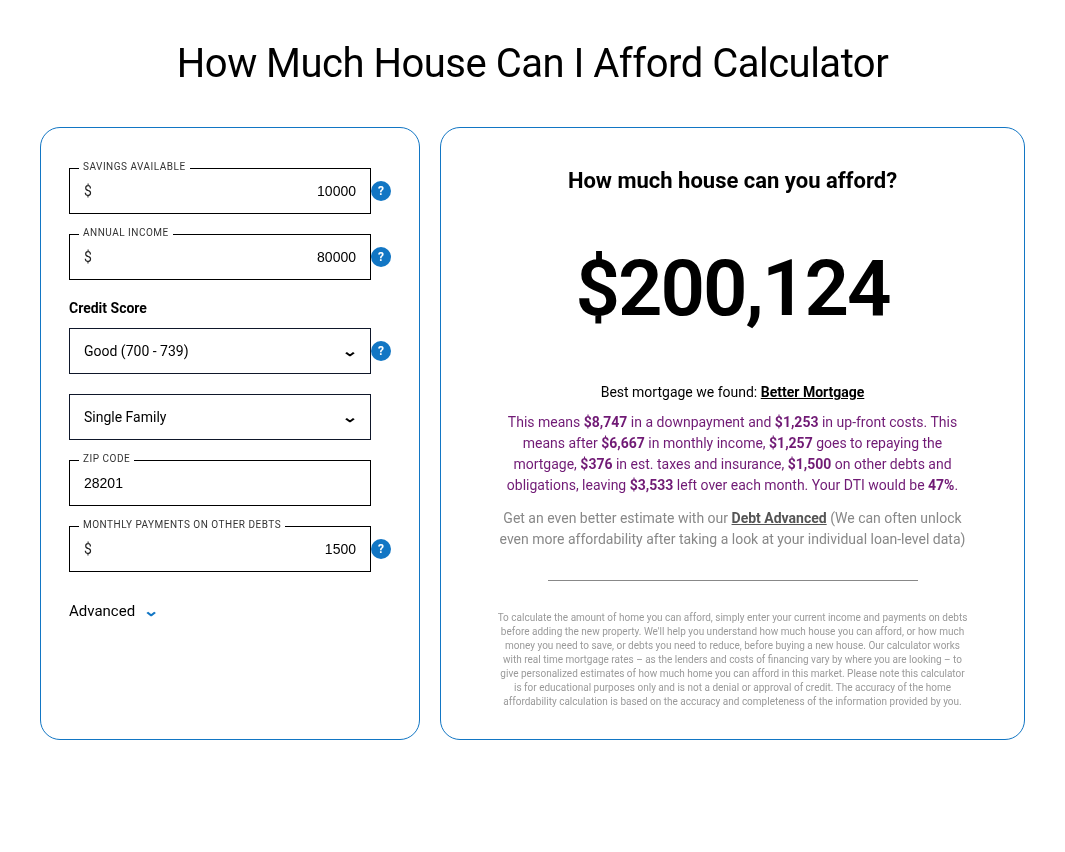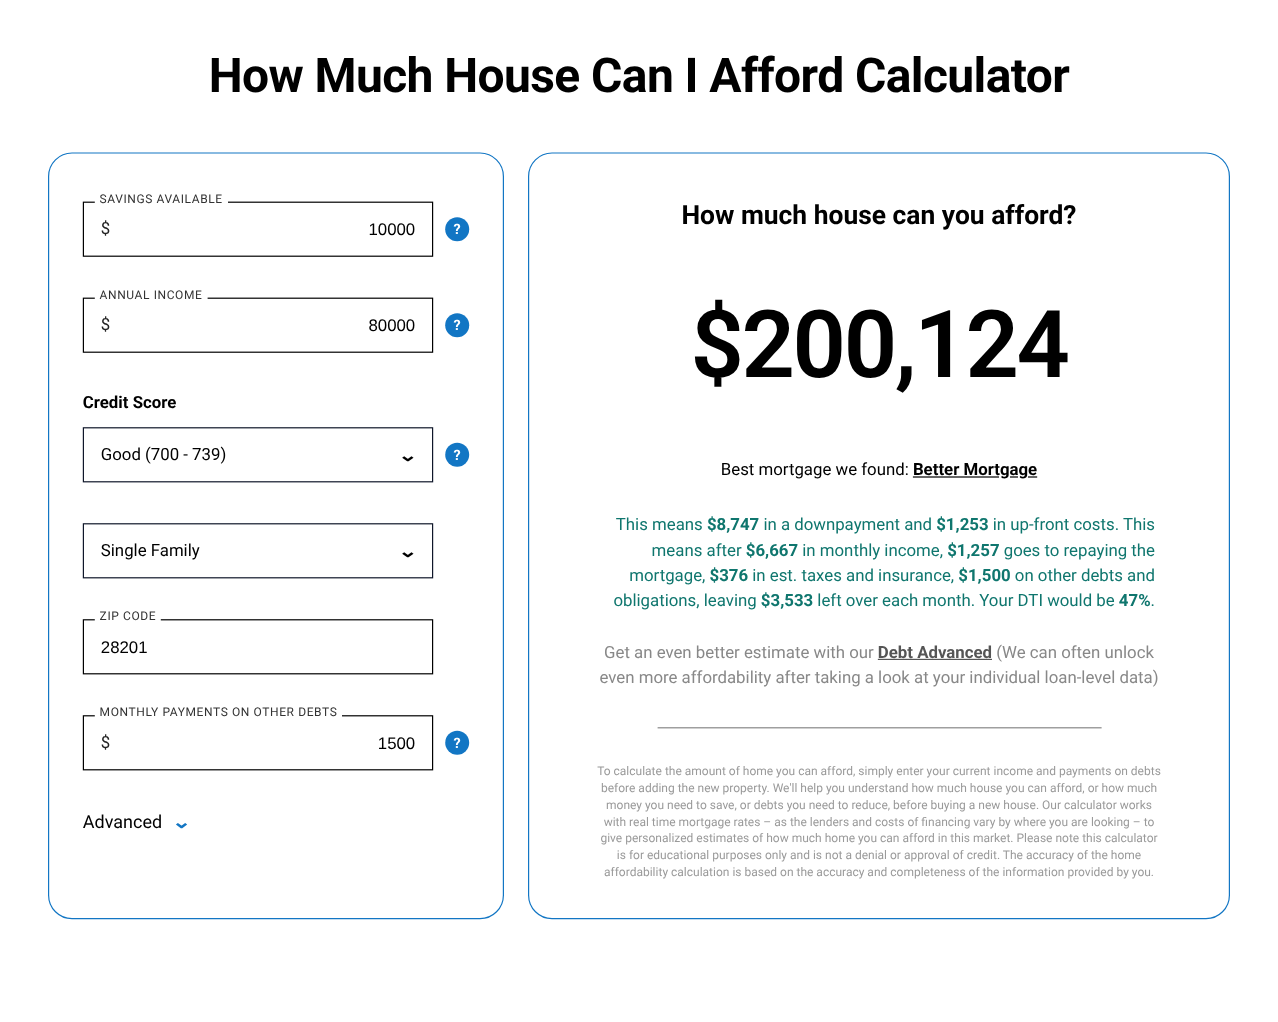--- a/index.html
+++ b/index.html
@@ -5,21 +5,21 @@
   * { box-sizing: border-box; margin: 0; padding: 0; }
   body {
     font-family: -apple-system, BlinkMacSystemFont, "Segoe UI", Roboto, Helvetica, Arial, sans-serif;
     background: #fff;
     color: #000;
     width: 1065px;
     padding: 30px 40px;
   }
   h1.page-title {
     font-size: 40px;
-    font-weight: 700;
+    font-weight: 400;
     text-align: center;
     margin: 10px 0 40px 0;
     letter-spacing: -0.5px;
   }
   .layout {
     display: flex;
     gap: 20px;
   }
   .panel {
     border: 1px solid #1276c4;
@@ -31,22 +31,21 @@
     padding: 40px 28px 30px 28px;
   }
   .right {
     flex: 1;
     padding: 40px 40px 30px 40px;
     text-align: center;
   }
   .field-row {
     display: flex;
     align-items: center;
-    gap: 10px;
-    margin-bottom: 34px;
+    margin-bottom: 20px;
   }
   .field-wrap {
     position: relative;
     flex: 1;
   }
   .float-label {
     position: absolute;
     top: -7px;
     left: 10px;
     background: #fff;
@@ -150,34 +149,33 @@
     margin-bottom: 50px;
   }
   .big-amount {
     font-size: 78px;
     font-weight: 600;
     letter-spacing: -2px;
     margin-bottom: 50px;
   }
   .best-line {
     font-size: 14px;
-    margin-bottom: 28px;
+    margin-bottom: 12px;
   }
   .best-line .link {
     font-weight: 700;
     text-decoration: underline;
     cursor: pointer;
   }
   .breakdown {
     font-size: 14px;
     line-height: 1.5;
-    color: #0f766e;
+    color: #701a75;
     max-width: 460px;
-    margin: 0 auto 22px auto;
-    text-align: right;
+    margin: 0 auto 12px auto;
   }
   .breakdown b { font-weight: 700; }
   .debt-line {
     font-size: 14px;
     color: #888;
     max-width: 470px;
     margin: 0 auto 30px auto;
     line-height: 1.5;
   }
   .debt-line .link2 {

